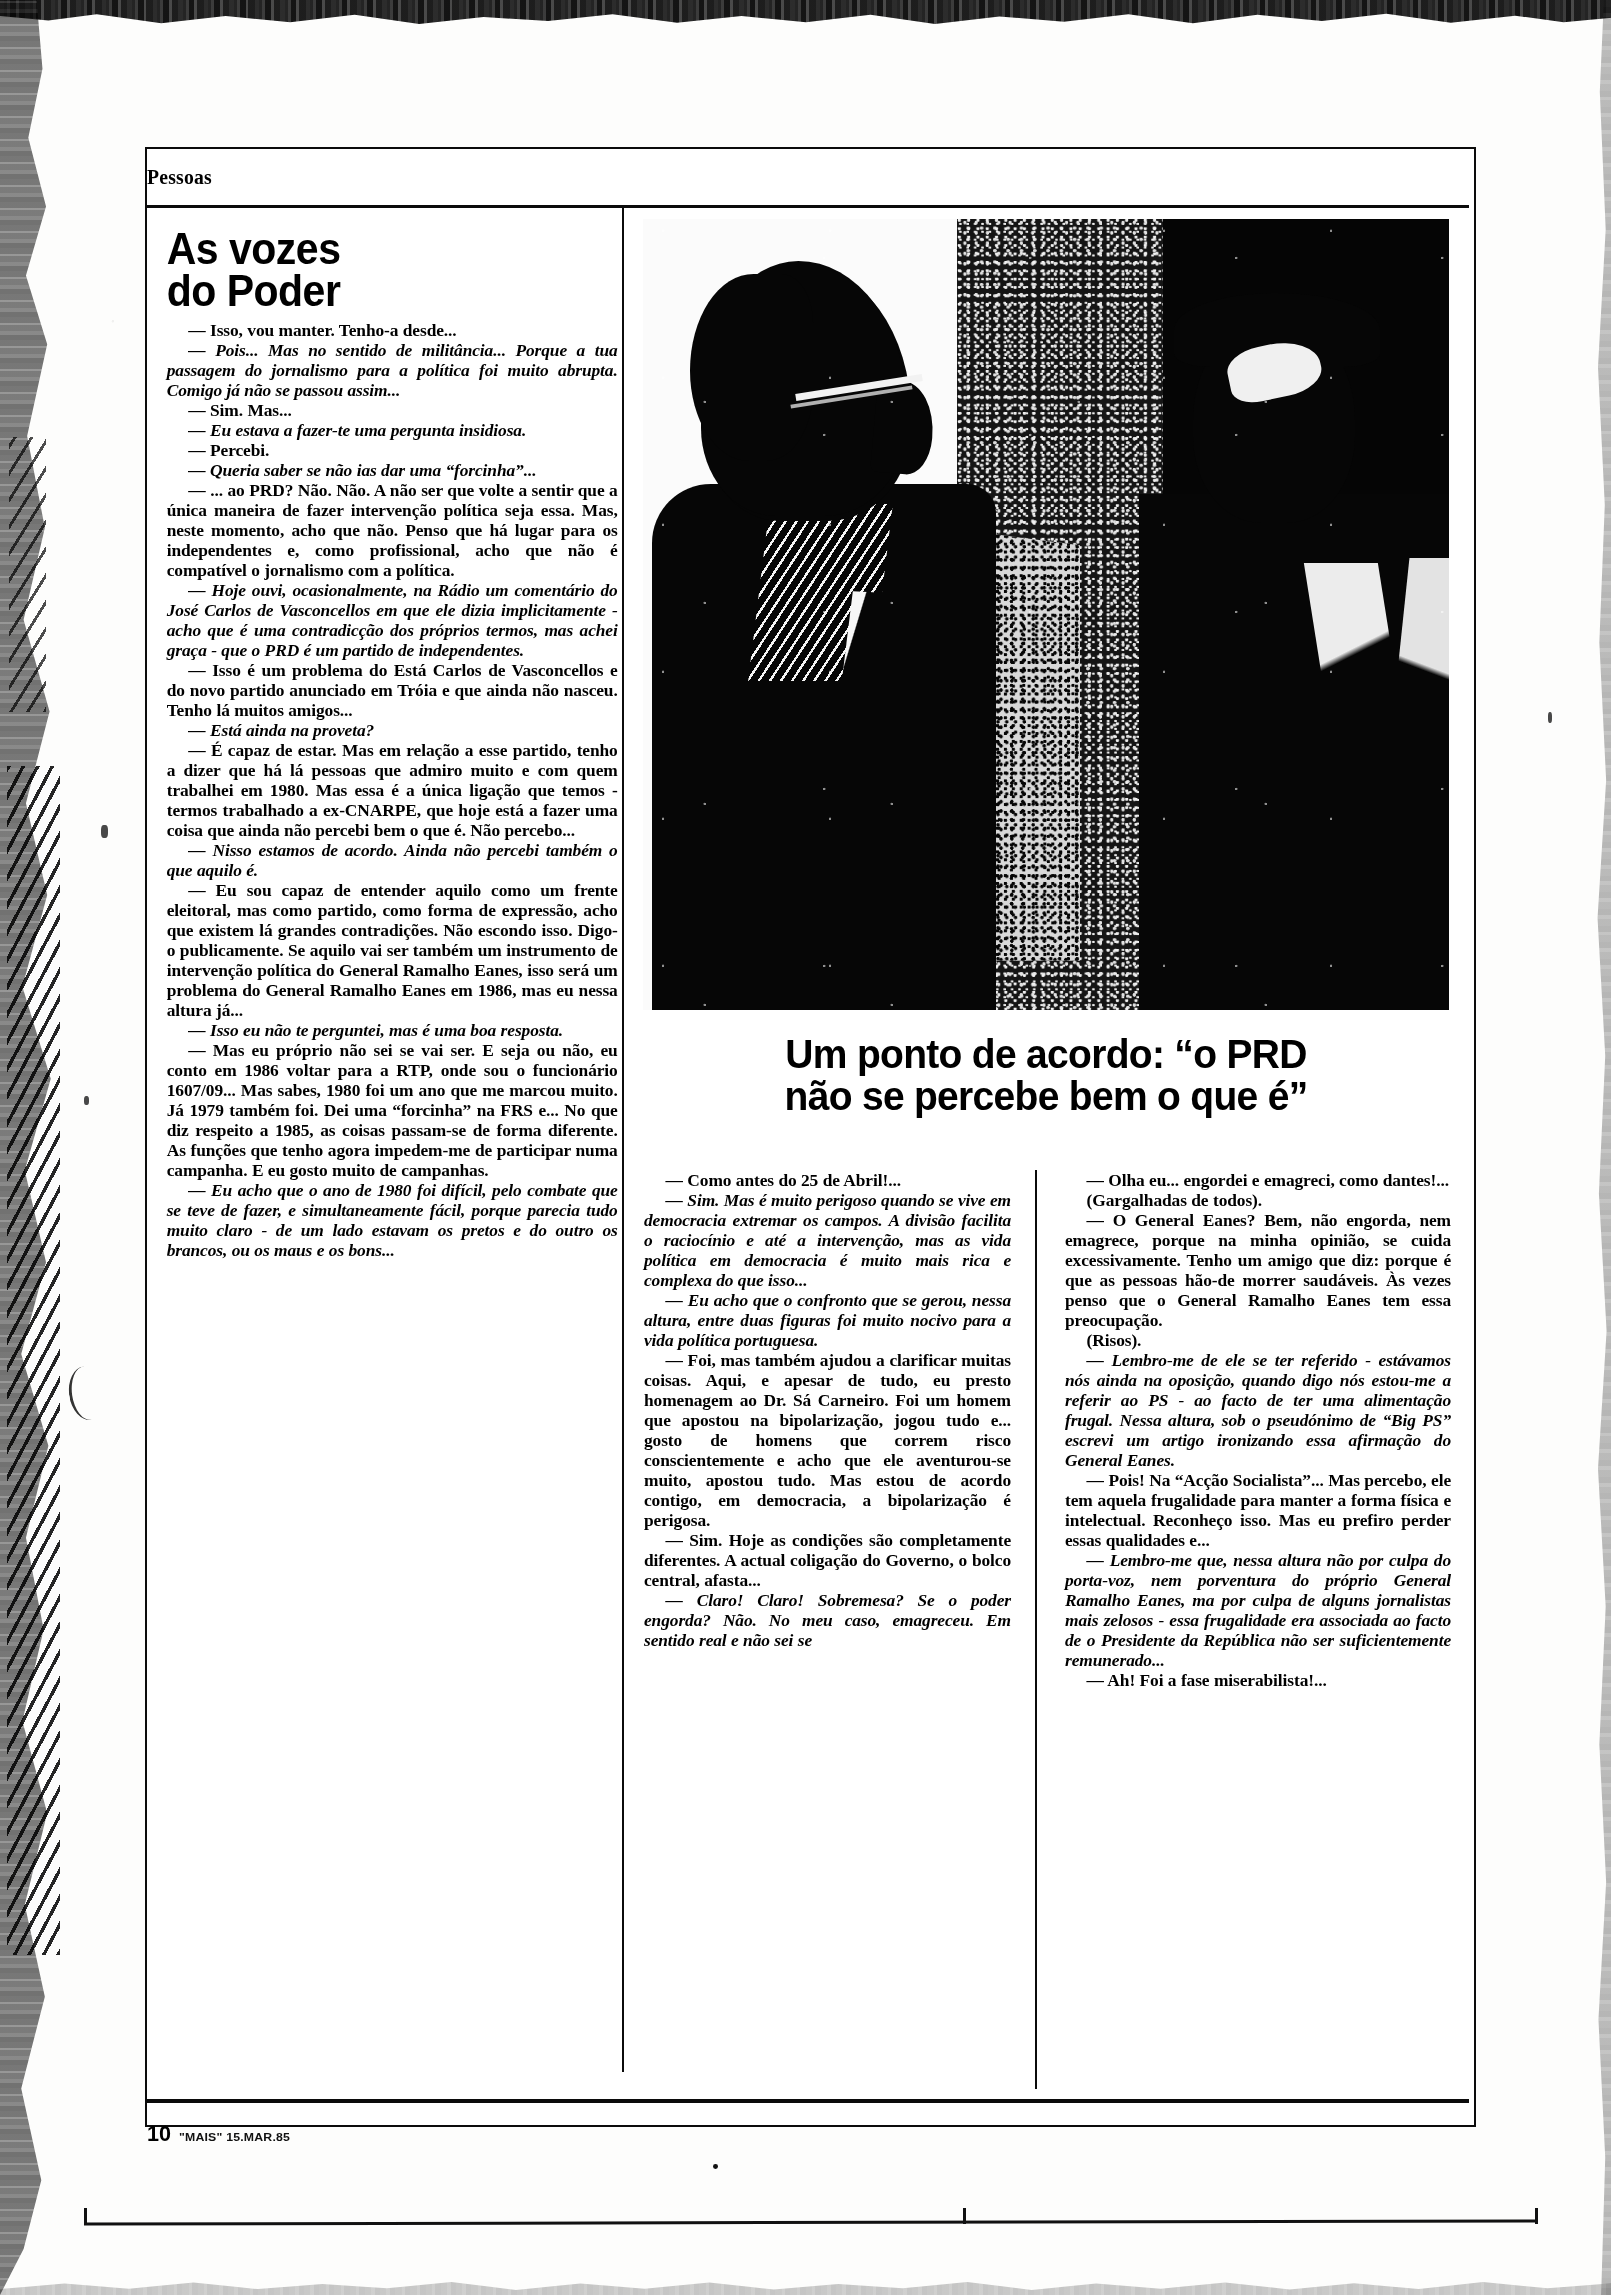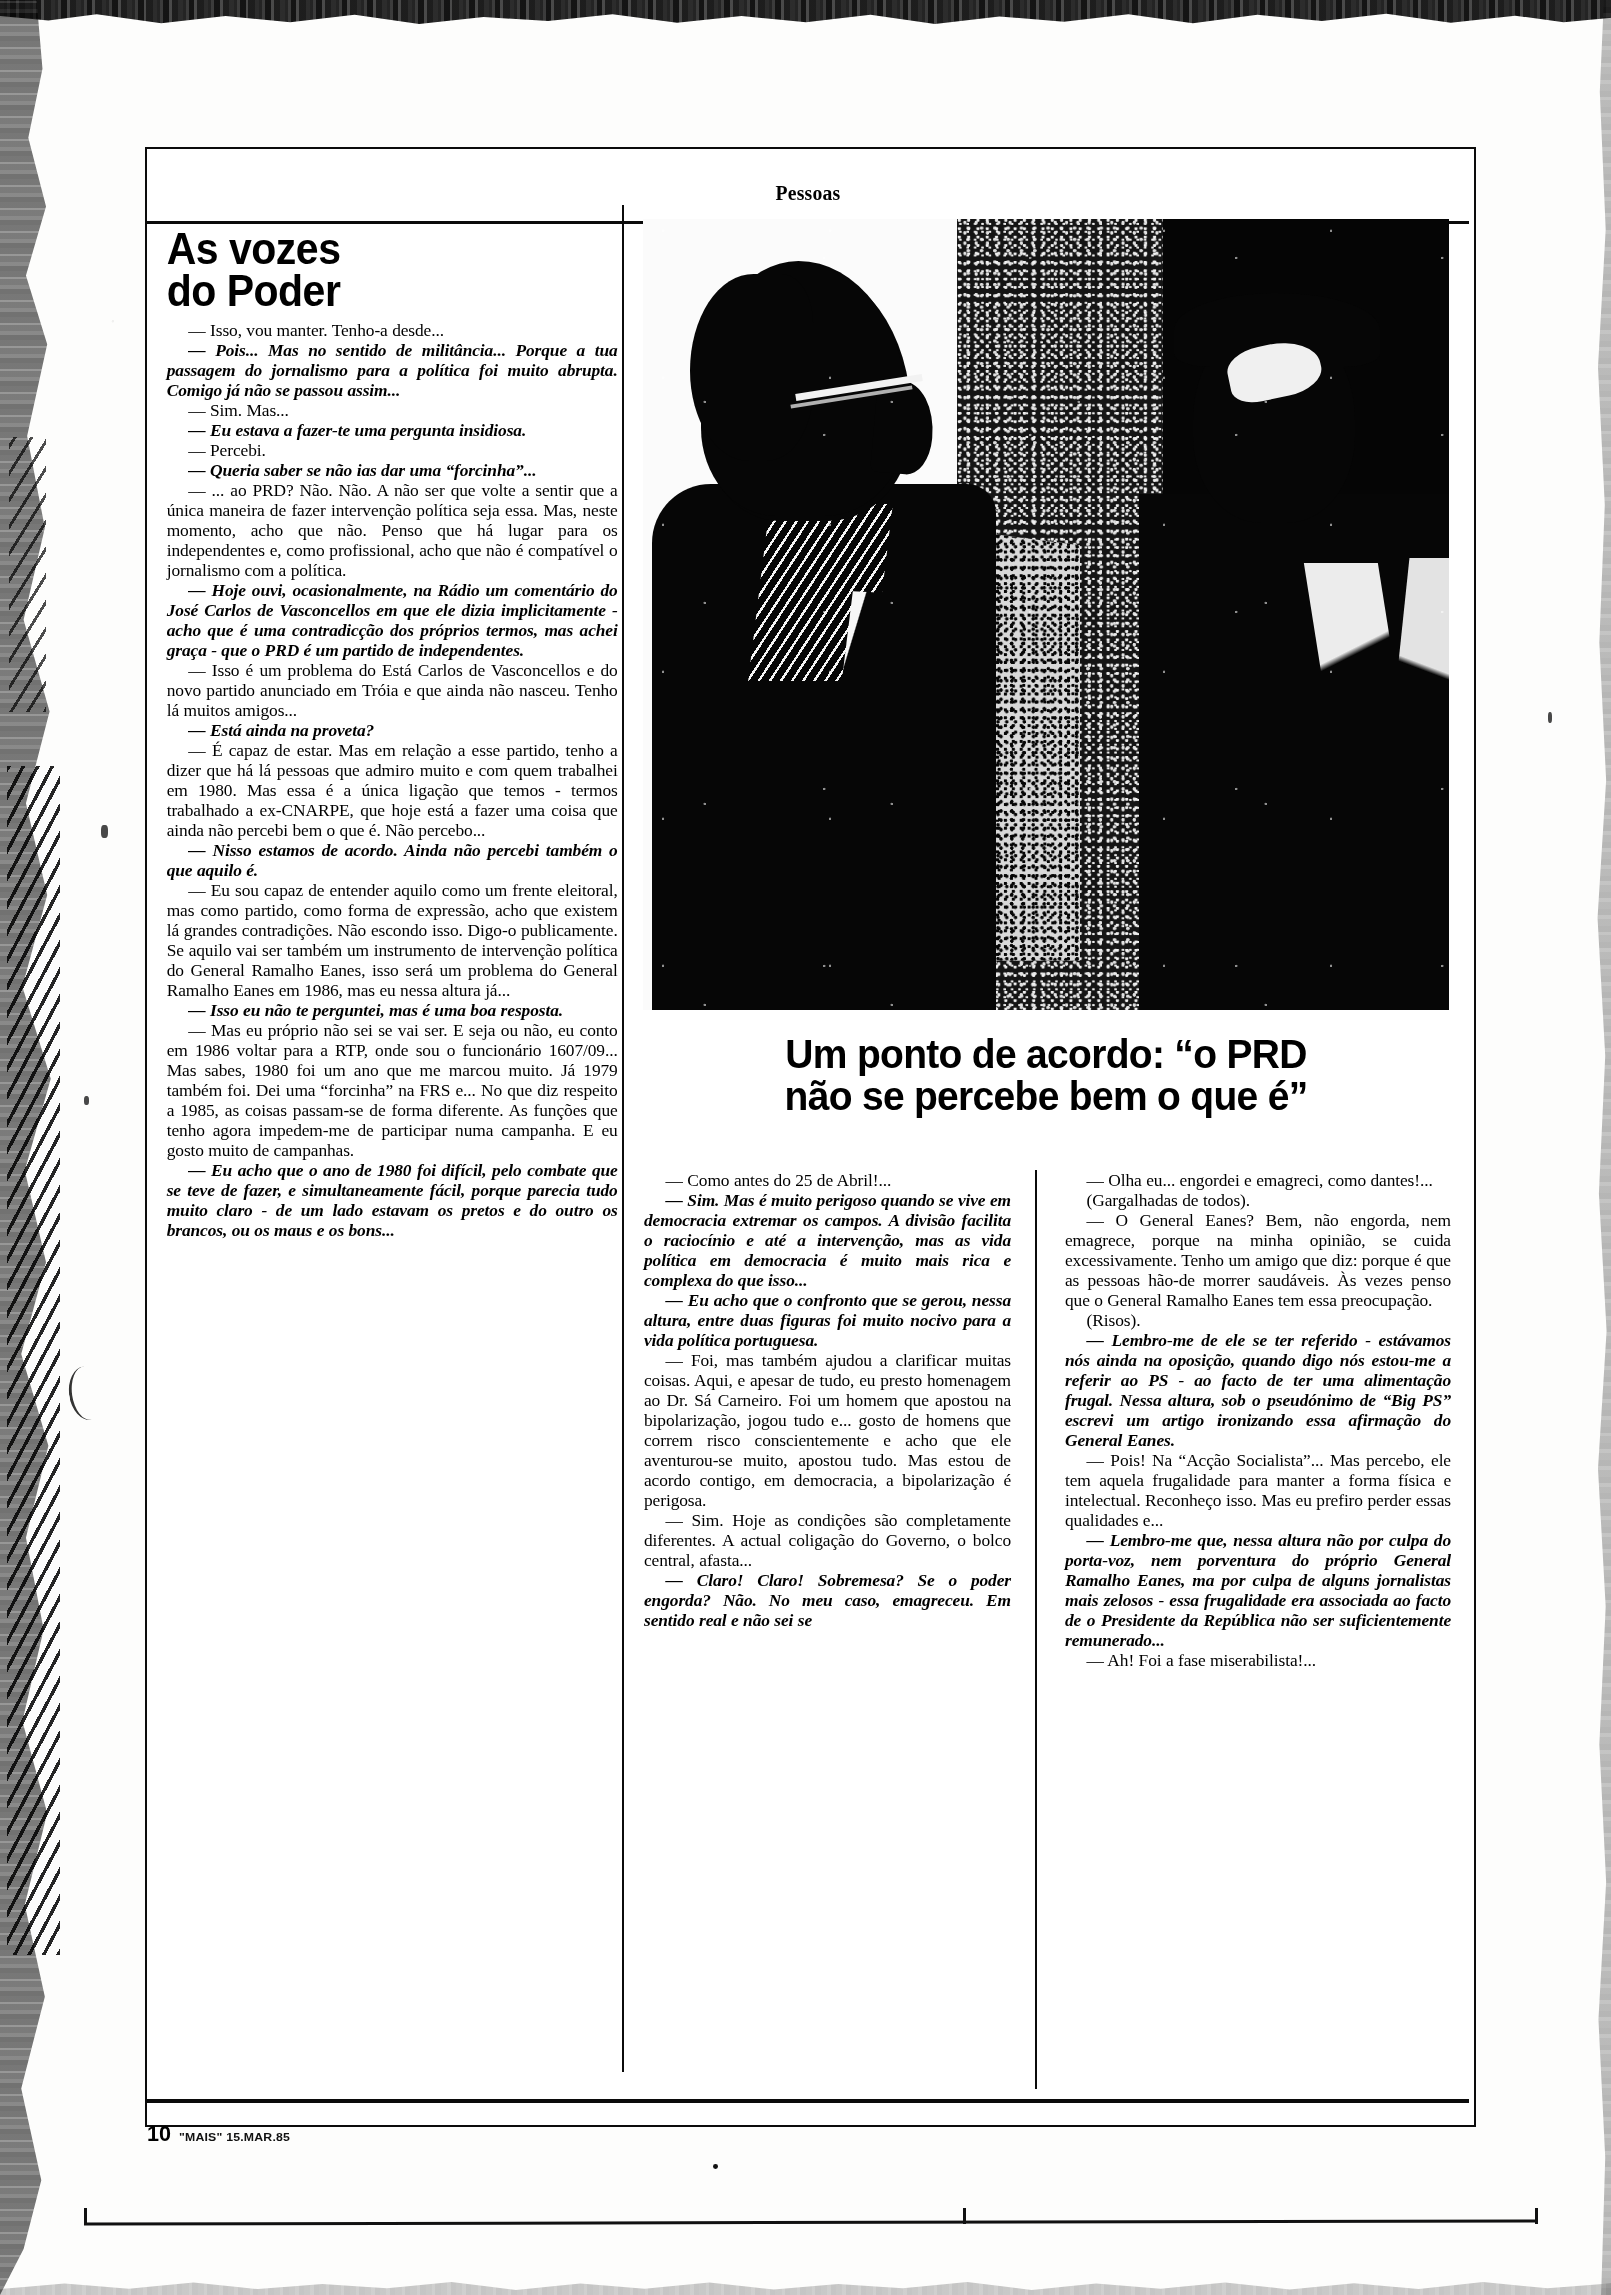--- a/index.html
+++ b/index.html
@@ -92,21 +92,21 @@
     position:absolute;
     left:145px;top:147px;
     width:1327px;height:1976px;
     border:2.5px solid #0b0b0b;
     background:#fff;
   }
 
   .header-band{
     position:absolute;left:147px;top:150px;width:1322px;height:55px;
     border-bottom:3.4px solid #0b0b0b;
-    display:flex;align-items:center;justify-content:center;margin-top:16px;
+    display:flex;align-items:center;justify-content:flex-start;
   }
   .section-kicker{
     font-family:"Liberation Serif", serif;
     font-weight:700;
     font-size:19.7px;
     letter-spacing:0.2px;
     color:#000;
     transform:scaleY(1.06);
   }
 
@@ -151,21 +151,21 @@
     font-family:"Liberation Serif", serif;
     font-size:17.4px;
     line-height:20px;
     text-align:justify;
     color:#000;
     letter-spacing:-0.1px;
     word-spacing:0.2px;
   }
   .body-col p{margin:0;text-indent:21.6px;}
   .q{font-style:italic;font-weight:600;}
-  .a{font-style:normal;}
+  .a{font-style:normal;font-weight:bold;}
 
   
   .photo-wrap{
     position:absolute;left:496px;top:13.8px;width:806px;height:791px;
   }
   .photo{
     position:absolute;inset:0;
     background:#050505;
     overflow:hidden;
   }

